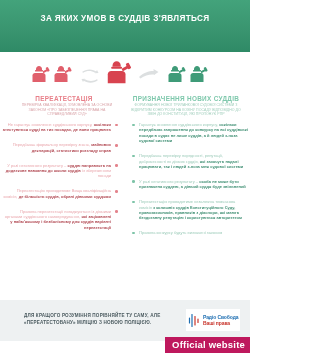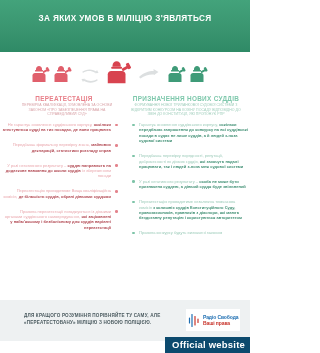--- a/index.html
+++ b/index.html
@@ -157,37 +157,37 @@
     color: #1f6fb2;
     letter-spacing: -0.1px;
     white-space: nowrap;
   }
   .logo-line.second { color: #c8342b; }
 
   .official-badge {
     position: absolute;
     right: 0;
     bottom: 0;
-    background: #0c4a6e;
+    background: #be185d;
     color: #ffffff;
     font-size: 9.5px;
     font-weight: bold;
     letter-spacing: 0.2px;
     padding: 2px 5px 3px 7px;
     line-height: 11px;
   }
 </style>
 </head>
 <body>
 
 <div id="poster">
 
   <div class="header-band"></div>
   <div class="header-title">
-    <span>ЗА ЯКИХ УМОВ В МІЛІЦІЮ З'ЯВЛЯТЬСЯ</span><br>
+    <span>ЗА ЯКИХ УМОВ В СУДДІВ З'ЯВЛЯТЬСЯ</span><br>
   </div>
 
   <div class="icon-row">
 
     <svg class="ig" style="left:29px; top:10px;" width="22" height="22" viewBox="0 0 44 44">
       <g fill="#e05f6b">
         <path d="M14 8c0-3.3 2.7-6 6-6s6 2.7 6 6v2H14z"></path>
         <rect x="12" y="10" width="16" height="3" rx="1.2"></rect>
         <path d="M12 16h16c2.8 0 5 2.2 5 5v13H7V21c0-2.8 2.2-5 5-5z"></path>
         <rect x="27" y="13" width="12" height="4" rx="1.8" transform="rotate(-28 27 13)"></rect>

